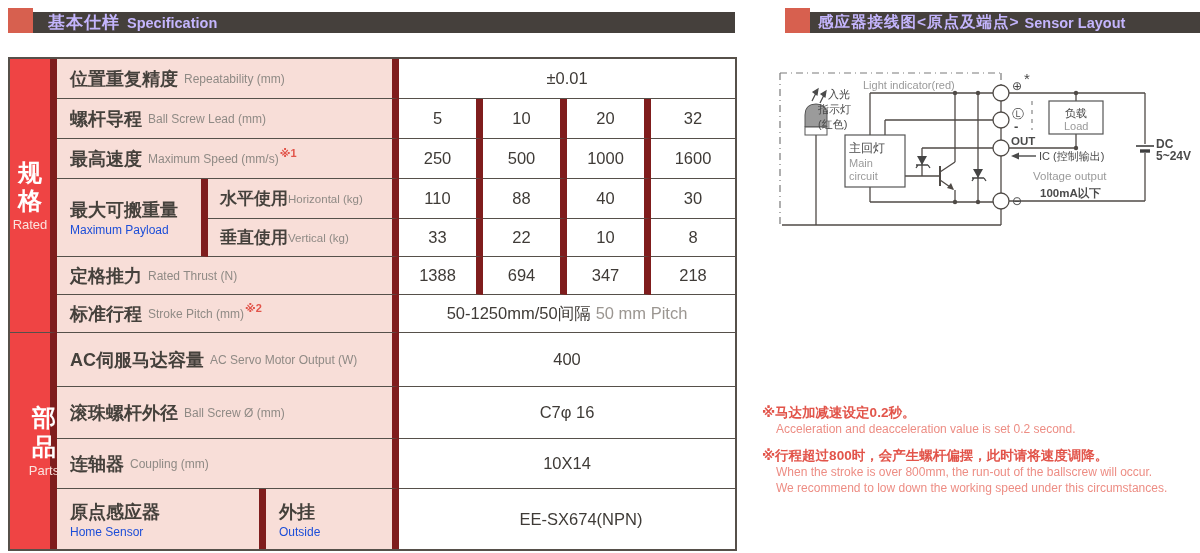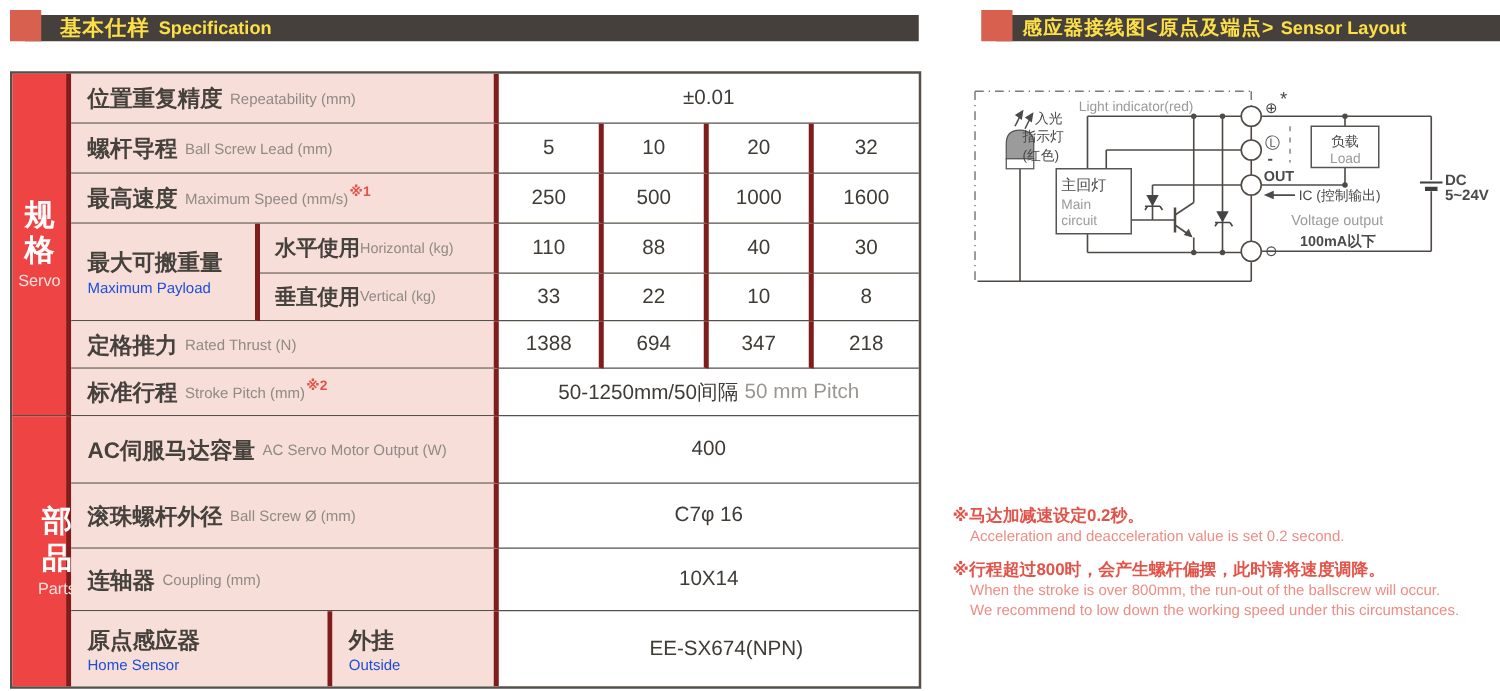--- a/index.html
+++ b/index.html
@@ -1,30 +1,30 @@
 <!DOCTYPE html>
 <html><head>
 <meta charset="utf-8">
 <style>
   html,body{margin:0;padding:0;background:#ffffff;}
   *{box-sizing:border-box;font-family:"Liberation Sans","DejaVu Sans",sans-serif;}
   .canvas{position:relative;width:1200px;height:553px;background:#fff;overflow:hidden;}
 
   
-  .hbar{position:absolute;background:#45403c;color:#fde047;display:flex;align-items:center;}
+  .hbar{position:absolute;background:#45403c;color:#c4b5fd;display:flex;align-items:center;}
   .hsq{position:absolute;background:#d7604f;width:25px;height:25px;top:8px;z-index:2;}
   .hbar .cn{font-size:17px;font-weight:700;letter-spacing:1px;}
   .hbar .en{font-size:14.5px;font-weight:700;margin-left:7px;}
 
   
   .spec-table{position:absolute;left:8px;top:57px;width:729px;height:494px;
     border:2px solid #56504a;display:grid;background:#fff;
     grid-template-columns:47px 151px 58px 133px 1fr 1fr 1fr 1fr;
     grid-template-rows:40px 40px 40px 40px 38px 38px 38px 54px 52px 50px 60px;}
-  .cell{border-right:4px solid #7f1d1d;border-bottom:1px solid #56504a;min-width:0;min-height:0;}
+  .cell{border-right:7px solid #7f1d1d;border-bottom:1px solid #56504a;min-width:0;min-height:0;}
   .er{border-right:none;} .eb{border-bottom:none;padding-left:28px;}
   .shdr{background:#ef4444;color:#fff;display:flex;flex-direction:column;align-items:center;justify-content:center;}
   .shdr .vcn{width:1.15em;font-size:24px;font-weight:700;line-height:1.18;text-align:center;word-break:break-all;}
   .shdr .ven{font-size:13px;color:#fbe3de;margin-top:2px;}
   .lbl{background:#f8ded8;display:flex;align-items:center;padding-left:13px;gap:6px;overflow:hidden;}
   .lbl .cn{font-size:18px;font-weight:600;color:#45413c;white-space:nowrap;}
   .lbl .en{font-size:12px;color:#8f8a85;white-space:nowrap;}
   .lbl .sup{font-size:11px;color:#e2544a;font-weight:700;position:relative;top:-6px;margin-left:1px;}
   .lbl2{background:#f8ded8;display:flex;flex-direction:column;justify-content:center;padding-left:13px;overflow:hidden;}
   .lbl2 .cn{font-size:18px;font-weight:600;color:#45413c;white-space:nowrap;}
@@ -60,21 +60,21 @@
   <div class="hsq" style="left:785px;"></div>
   <div class="hbar" style="left:797px;top:12px;width:403px;height:21px;padding-left:21px;">
     <span class="cn" style="font-size:15.5px;">感应器接线图&lt;原点及端点&gt;</span>
     <span class="en" style="margin-left:5px;">Sensor Layout</span>
   </div>
 
   <div class="spec-table">
 
     <div class="cell shdr" style="grid-column:1;grid-row:1/8;">
       <div class="vcn">规格</div>
-      <div class="ven">Servo</div>
+      <div class="ven">Rated</div>
     </div>
     <div class="cell shdr eb" style="grid-column:1;grid-row:8/12;">
       <div class="vcn">部品</div>
       <div class="ven">Parts</div>
     </div>
 
     <div class="cell lbl" style="grid-column:2/5;grid-row:1;">
       <span class="cn">位置重复精度</span>
       <span class="en">Repeatability (mm)</span>
     </div>

